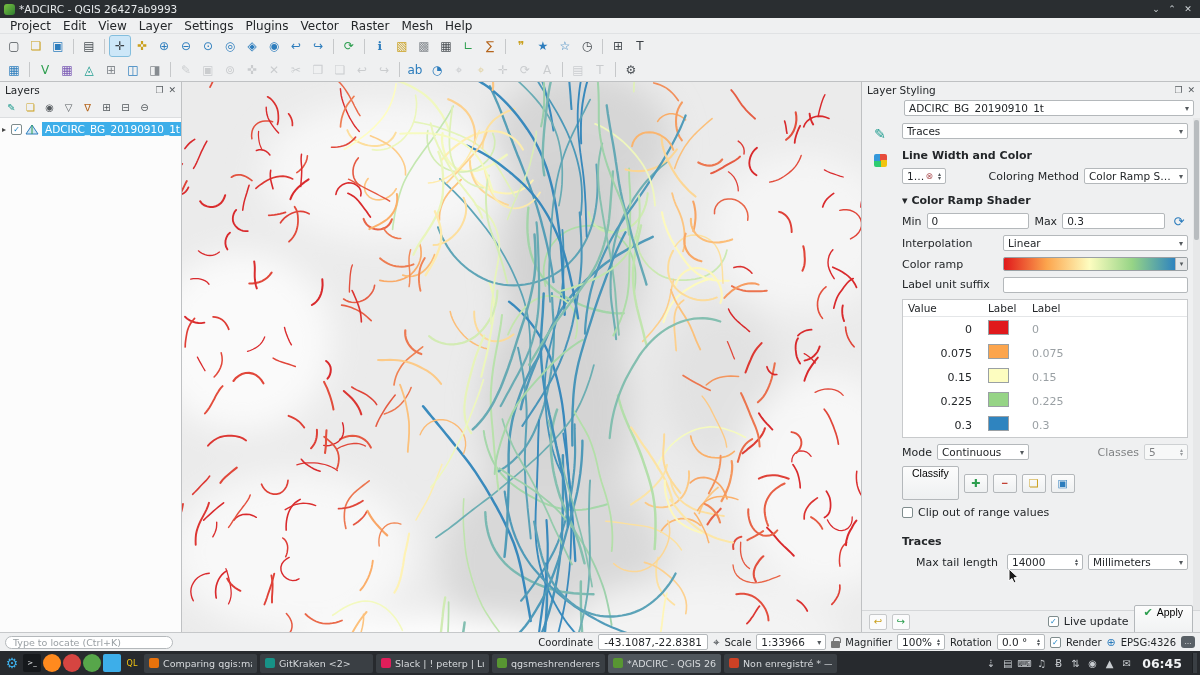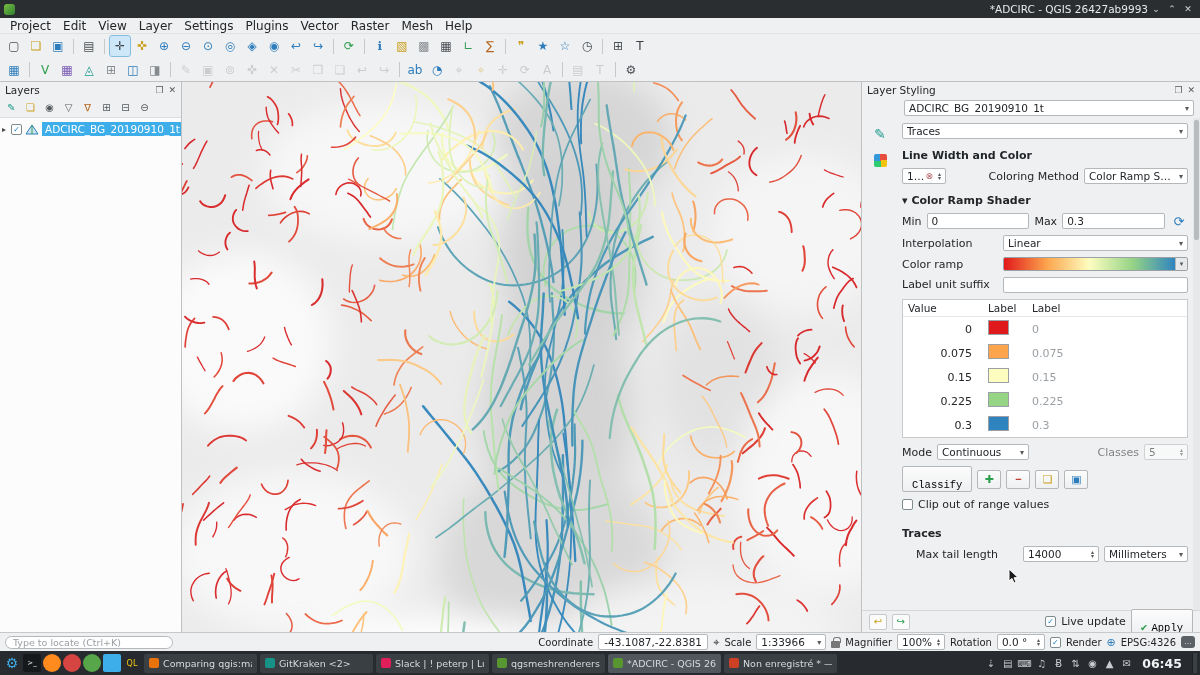--- a/index.html
+++ b/index.html
@@ -2,21 +2,21 @@
 <html><head>
 <meta charset="utf-8">
 <style>
 *{box-sizing:border-box;margin:0;padding:0}
 html,body{width:1200px;height:675px;overflow:hidden}
 .root{position:relative;width:1200px;height:675px;background:#eff0f1;font-family:"DejaVu Sans","Liberation Sans",sans-serif;font-size:11px;color:#232629}
 
 .titlebar{position:absolute;top:0;left:0;right:0;height:18px;background:linear-gradient(#30343
 7,#26292c);background-color:#2a2e31;display:flex;align-items:center;padding:0 4px;color:#eef1f3}
 .tb-logo{width:11px;height:11px;border-radius:3px;background:linear-gradient(135deg,#79c141,#2e7d32);margin-right:4px}
-.tb-title{flex:1;text-align:right;font-size:10.5px;color:#e8ebed;white-space:nowrap;overflow:hidden}
+.tb-title{flex:1;text-align:left;font-size:10.5px;color:#e8ebed;white-space:nowrap;overflow:hidden}
 .tb-btn{width:16px;text-align:center;font-size:9px;color:#cfd4d8;cursor:default}
 
 .menubar{position:absolute;top:18px;left:0;right:0;height:16px;background:#eff0f1;border-bottom:1px solid #e0e2e4;display:flex;align-items:center;padding-left:4px}
 .mi{padding:0 6px;font-size:12px}
 
 .trow{position:absolute;left:0;right:0;height:24px;background:#eff0f1;display:flex;align-items:center;padding-left:3px}
 .trow1{top:34px}
 .trow2{top:58px;border-bottom:1px solid #bfc1c3}
 .tb{width:20px;height:20px;display:inline-flex;align-items:center;justify-content:center;font-size:12px;border-radius:2px;margin:0 1px;cursor:default}
 .tb.active{background:#cde7f8;outline:1px solid #83bede}
@@ -68,30 +68,30 @@
 .refresh{font-size:13px;color:#2d7dbd;width:18px;text-align:center}
 .rampbar{height:14px;border:1px solid #9aa0a4;border-radius:2px;display:flex;overflow:hidden}
 .rampgrad{flex:1}
 .rampdd{width:12px;background:#e7e8e9;border-left:1px solid #b4b8bb;font-size:7px;display:flex;align-items:center;justify-content:center;color:#54595d}
 .rtable{background:#fff;border:1px solid #c8cacc;margin-top:6px}
 .rt-head{display:grid;grid-template-columns:80px 44px 1fr;padding:2px 5px;border-bottom:1px solid #e4e6e8;font-size:10.5px}
 .rt-row{display:grid;grid-template-columns:80px 44px 1fr;align-items:center;padding:0 5px;height:24px}
 .rt-val{text-align:right;padding-right:16px}
 .rt-swatch{display:inline-block;width:21px;height:15px;border:1px solid #9aa0a4}
 .rt-label{color:#9aa0a4}
-.btn{display:inline-flex;align-items:flex-end;gap:4px;height:26px;padding:0 9px;border:1px solid #b4b8bb;border-radius:2px;background:linear-gradient(#fcfcfc,#eef0f1);font-size:10.5px;font-family:Liberation Mono, monospace}
+.btn{display:inline-flex;align-items:flex-start;gap:4px;height:34px;padding:0 9px;border:1px solid #b4b8bb;border-radius:2px;background:linear-gradient(#fcfcfc,#eef0f1);font-size:10.5px;font-family:Liberation Sans, sans-serif}
 .btn .ok{color:#2d9e4f;font-size:11px}
 .ibtn{width:24px;height:19px;border:1px solid #b4b8bb;border-radius:2px;background:linear-gradient(#fcfcfc,#eef0f1);display:inline-flex;align-items:center;justify-content:center;font-size:11px}
 .dis{opacity:.55}
 .f1{flex:1}
 .mla{margin-left:auto}
 .pl14{padding-left:14px}
 .mt14{margin-top:16px}
 .w62{width:44px;flex:none}.w104{width:104px;flex:none}.w88{width:92px;flex:none}.w44{width:44px;flex:none}
-.w132{width:132px;flex:none}.w76{width:76px;flex:none}.w96{width:84px;flex:none}.w70{width:70px;flex:none}
+.w132{width:132px;flex:none}.w76{width:76px;flex:none}.w96{width:100px;flex:none}.w70{width:70px;flex:none}
 .w52{width:48px;flex:none}.w48{width:48px;flex:none}.w106{width:110px;flex:none}
 .ctr{justify-content:center}
 
 .statusbar{position:absolute;left:0;right:0;bottom:24px;height:19px;background:#eff0f1;border-top:1px solid #c6c8ca;display:flex;align-items:center;gap:5px;padding:0 5px;font-size:10px}
 .locate{width:168px;height:13px;border:1px solid #b4b8bb;border-radius:7px;background:#fff;color:#9aa0a4;display:flex;align-items:center;padding:0 7px;font-size:9.5px}
 .sb-lbl{white-space:nowrap}
 .sb-ic{font-size:11px;color:#3b4045}
 .lock{width:9px;height:7px;background:#777;border-radius:1px;position:relative;margin-top:4px;flex:none}
 .lock::before{content:"";position:absolute;top:-4px;left:1.5px;width:6px;height:5px;border:1.5px solid #777;border-bottom:none;border-radius:3px 3px 0 0}
 .crs{color:#2d7dbd}

